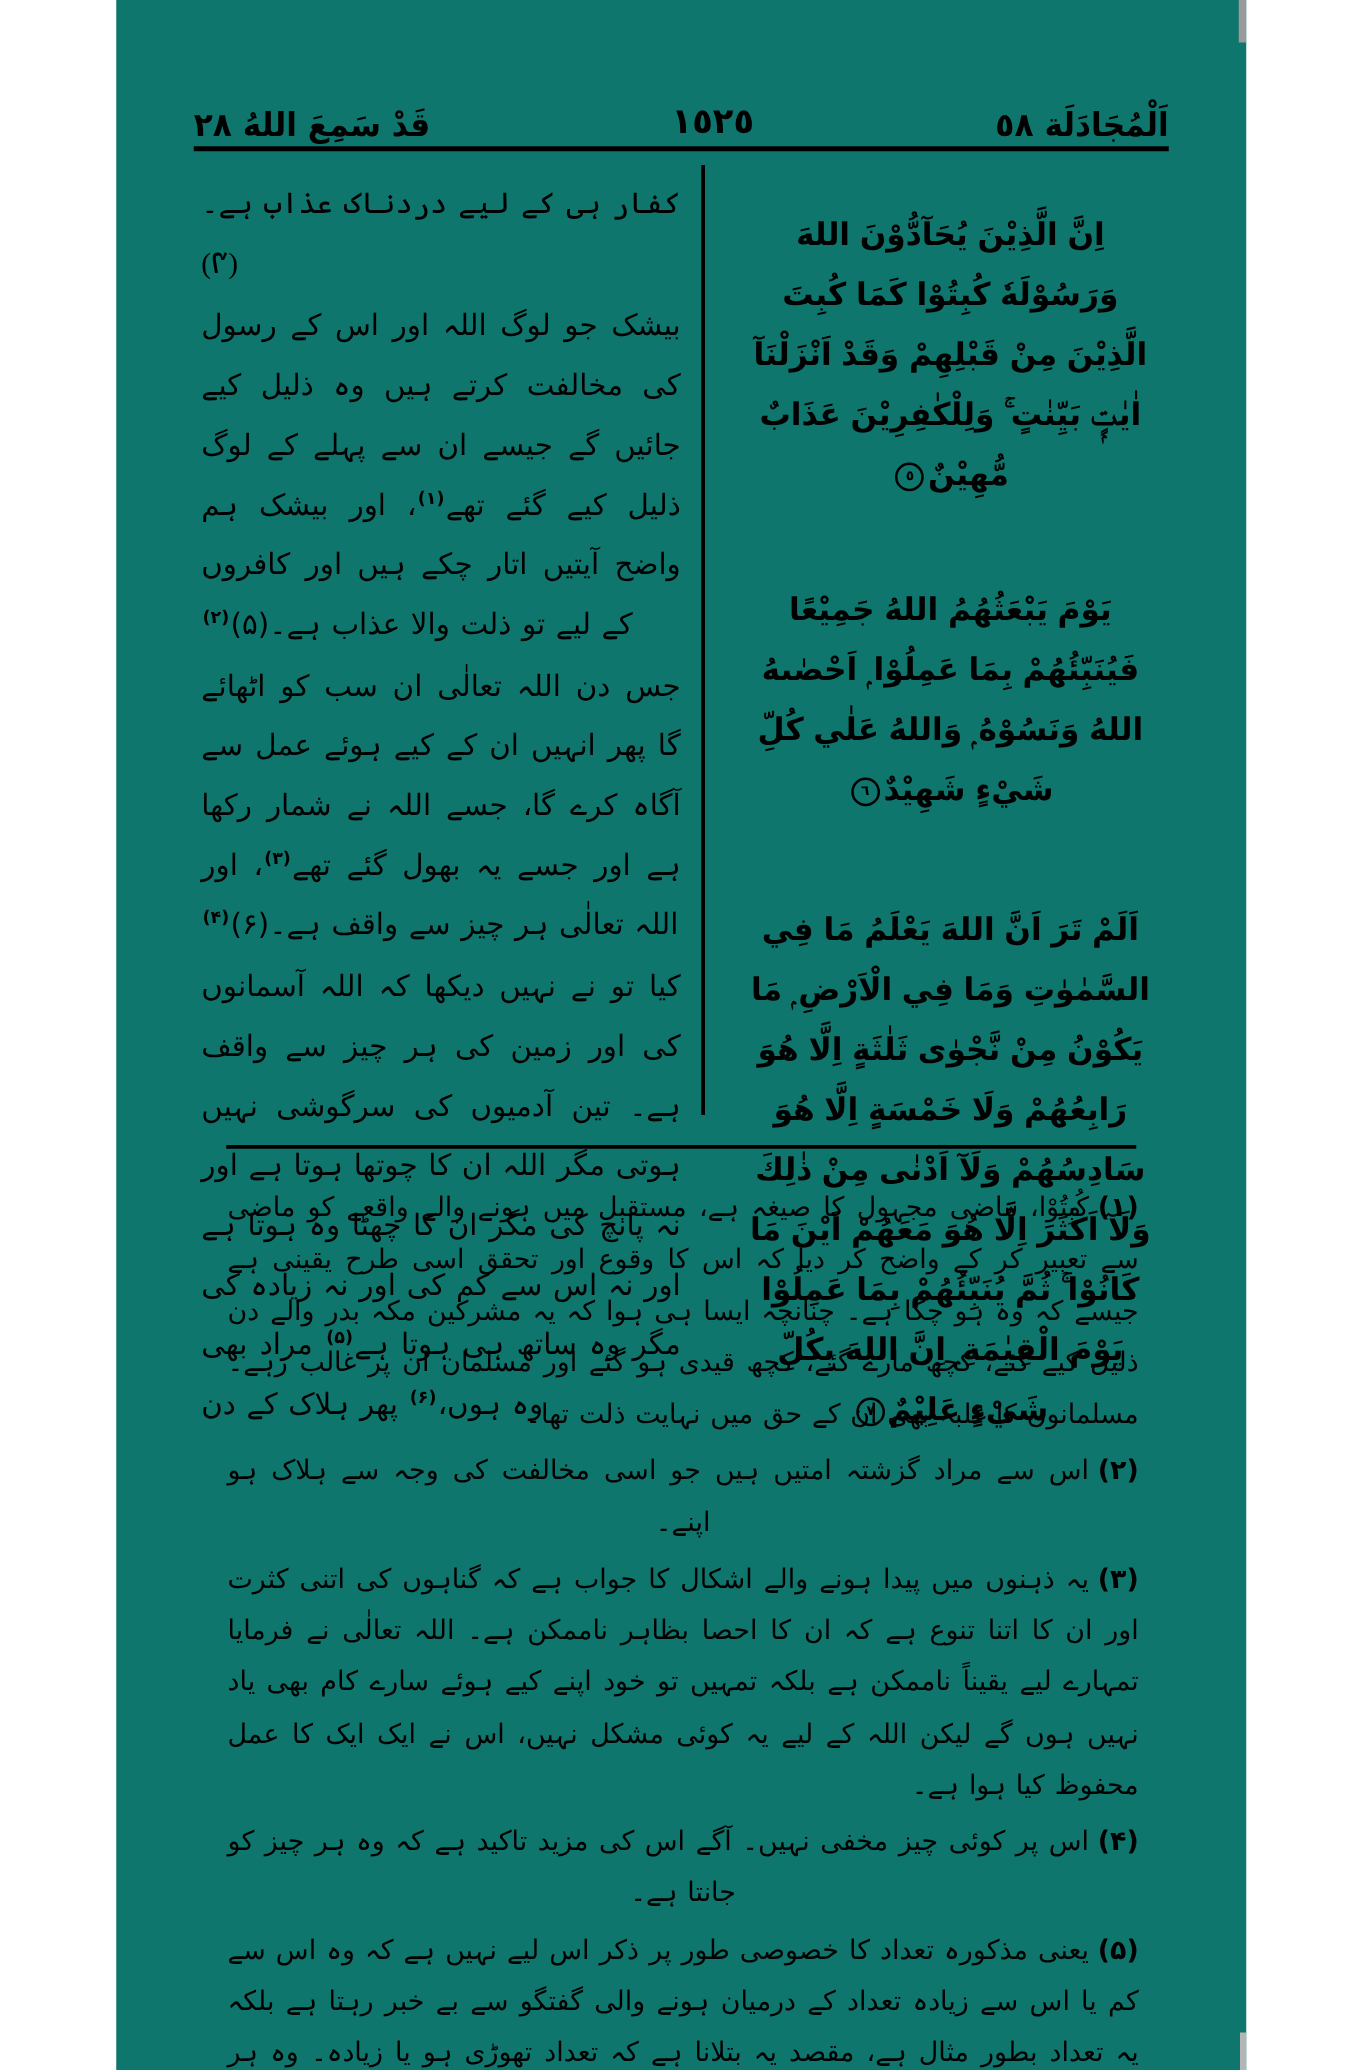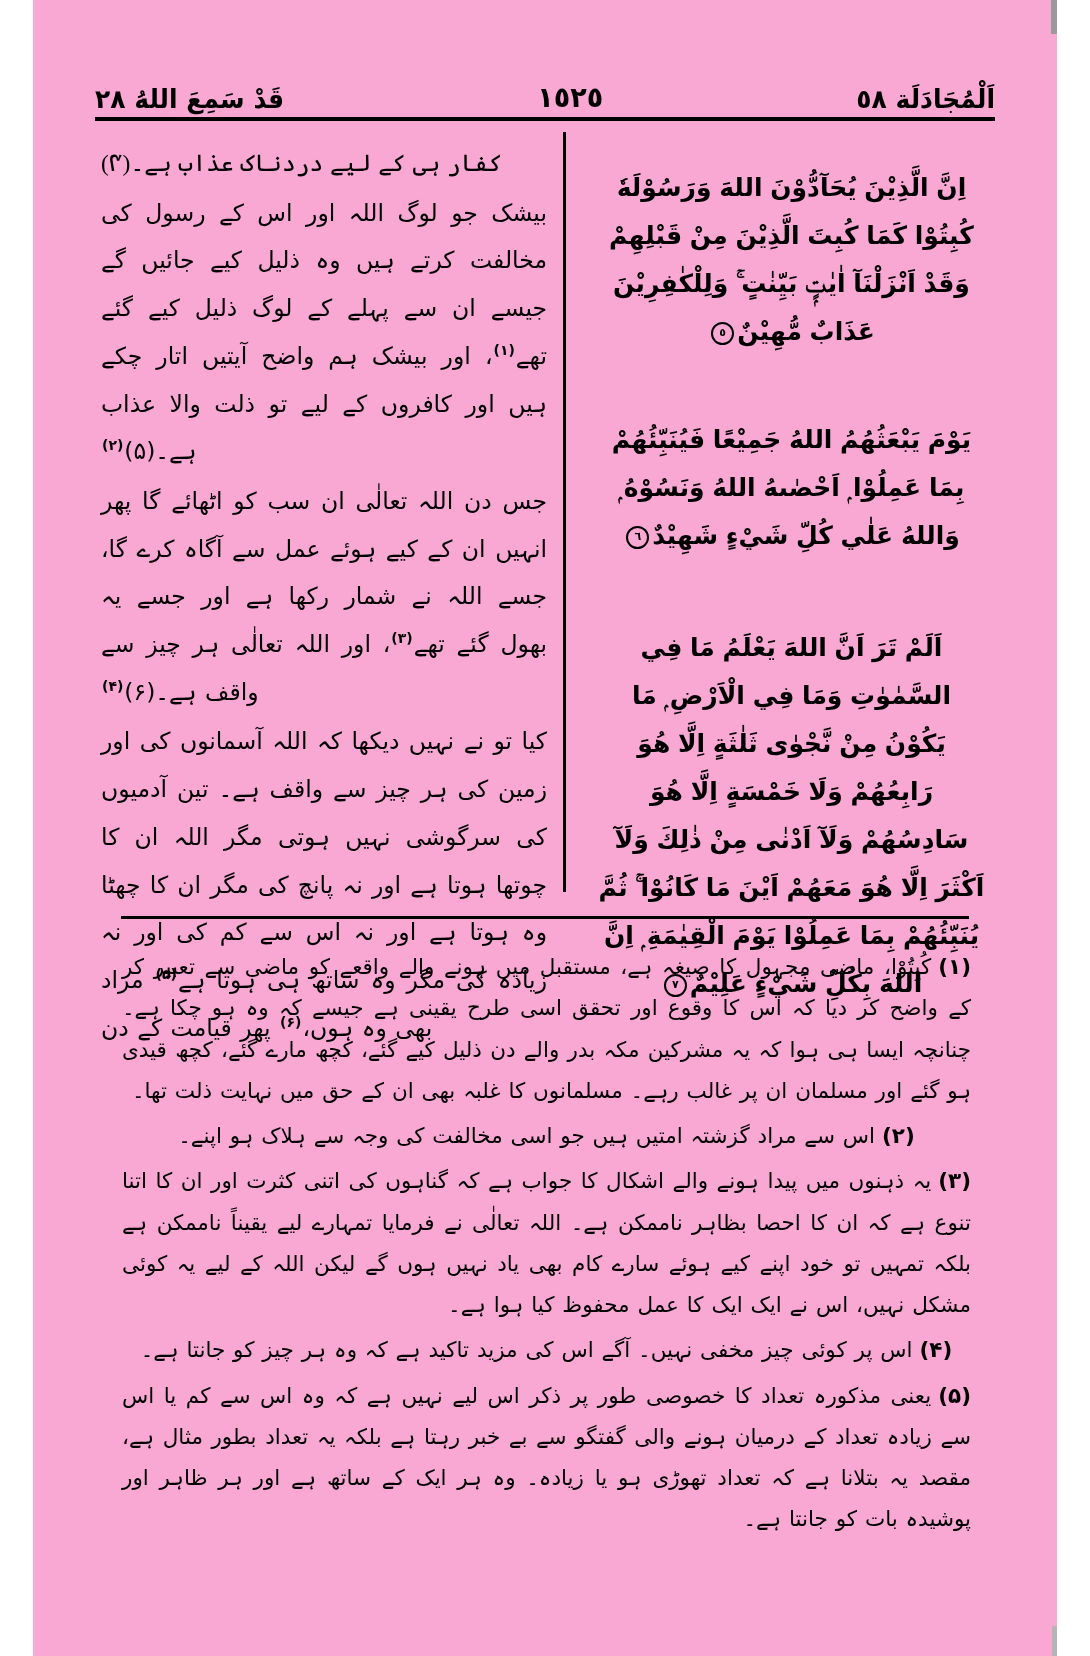--- a/index.html
+++ b/index.html
@@ -7,24 +7,24 @@
     margin: 0;
     padding: 0;
     background: #ffffff;
   }
   body {
     font-family: "DejaVu Sans", "Liberation Sans", sans-serif;
     color: #000000;
   }
   .page {
     position: relative;
-    width: 1024px;
+    width: 904px;
     height: 1656px;
     margin: 0 auto;
-    background: #f9a8d4;
+    background: #0f766e;
     overflow: hidden;
     box-sizing: border-box;
   }
 
   
   .header {
     position: absolute;
     top: 66px;
     right: 62px;
     left: 62px;
@@ -204,21 +204,21 @@
       </div>
       <div class="ayah-block ayah-3">
         <span>اَلَمْ تَرَ اَنَّ اللهَ يَعْلَمُ مَا فِي السَّمٰوٰتِ وَمَا فِي الْاَرْضِ ۭ مَا يَكُوْنُ مِنْ نَّجْوٰى ثَلٰثَةٍ اِلَّا هُوَ رَابِعُهُمْ وَلَا خَمْسَةٍ اِلَّا هُوَ سَادِسُهُمْ وَلَآ اَدْنٰى مِنْ ذٰلِكَ وَلَآ اَكْثَرَ اِلَّا هُوَ مَعَهُمْ اَيْنَ مَا كَانُوْا ۚ ثُمَّ يُنَبِّئُهُمْ بِمَا عَمِلُوْا يَوْمَ الْقِيٰمَةِ ۭ اِنَّ اللهَ بِكُلِّ شَيْءٍ عَلِيْمٌ</span><span class="ayah-num">٧</span>
       </div>
     </div>
 
     <div class="col-urdu">
       <p class="urdu-para first"><span>کفار ہی کے لیے دردناک عذاب ہے۔(۴)</span></p>
       <p class="urdu-para"><span>بیشک جو لوگ اللہ اور اس کے رسول کی مخالفت کرتے ہیں وہ ذلیل کیے جائیں گے جیسے ان سے پہلے کے لوگ ذلیل کیے گئے تھے</span><span class="fnref">(۱)</span><span>، اور بیشک ہم واضح آیتیں اتار چکے ہیں اور کافروں کے لیے تو ذلت والا عذاب ہے۔(۵)</span><span class="fnref">(۲)</span></p>
       <p class="urdu-para"><span>جس دن اللہ تعالٰی ان سب کو اٹھائے گا پھر انہیں ان کے کیے ہوئے عمل سے آگاہ کرے گا، جسے اللہ نے شمار رکھا ہے اور جسے یہ بھول گئے تھے</span><span class="fnref">(۳)</span><span>، اور اللہ تعالٰی ہر چیز سے واقف ہے۔(۶)</span><span class="fnref">(۴)</span></p>
-      <p class="urdu-para"><span>کیا تو نے نہیں دیکھا کہ اللہ آسمانوں کی اور زمین کی ہر چیز سے واقف ہے۔ تین آدمیوں کی سرگوشی نہیں ہوتی مگر اللہ ان کا چوتھا ہوتا ہے اور نہ پانچ کی مگر ان کا چھٹا وہ ہوتا ہے اور نہ اس سے کم کی اور نہ زیادہ کی مگر وہ ساتھ ہی ہوتا ہے</span><span class="fnref">(۵)</span><span> مراد بھی وہ ہوں،</span><span class="fnref">(۶)</span><span> پھر قیامت کے دن</span></p>
+      <p class="urdu-para"><span>کیا تو نے نہیں دیکھا کہ اللہ آسمانوں کی اور زمین کی ہر چیز سے واقف ہے۔ تین آدمیوں کی سرگوشی نہیں ہوتی مگر اللہ ان کا چوتھا ہوتا ہے اور نہ پانچ کی مگر ان کا چھٹا وہ ہوتا ہے اور نہ اس سے کم کی اور نہ زیادہ کی مگر وہ ساتھ ہی ہوتا ہے</span><span class="fnref">(۵)</span><span> مراد بھی وہ ہوں،</span><span class="fnref">(۶)</span><span> پھر ہلاک کے دن</span></p>
     </div>
 
   </div>
 
   <div class="foot-rule"></div>
 
   <div class="footnotes">
     <div class="footnote">
       <span class="fn-marker">(۱)</span><span class="fn-text">کُبِتُوْا، ماضی مجہول کا صیغہ ہے، مستقبل میں ہونے والے واقعے کو ماضی سے تعبیر کر کے واضح کر دیا کہ اس کا وقوع اور تحقق اسی طرح یقینی ہے جیسے کہ وہ ہو چکا ہے۔ چنانچہ ایسا ہی ہوا کہ یہ مشرکین مکہ بدر والے دن ذلیل کیے گئے، کچھ مارے گئے، کچھ قیدی ہو گئے اور مسلمان ان پر غالب رہے۔ مسلمانوں کا غلبہ بھی ان کے حق میں نہایت ذلت تھا۔</span>
     </div>

